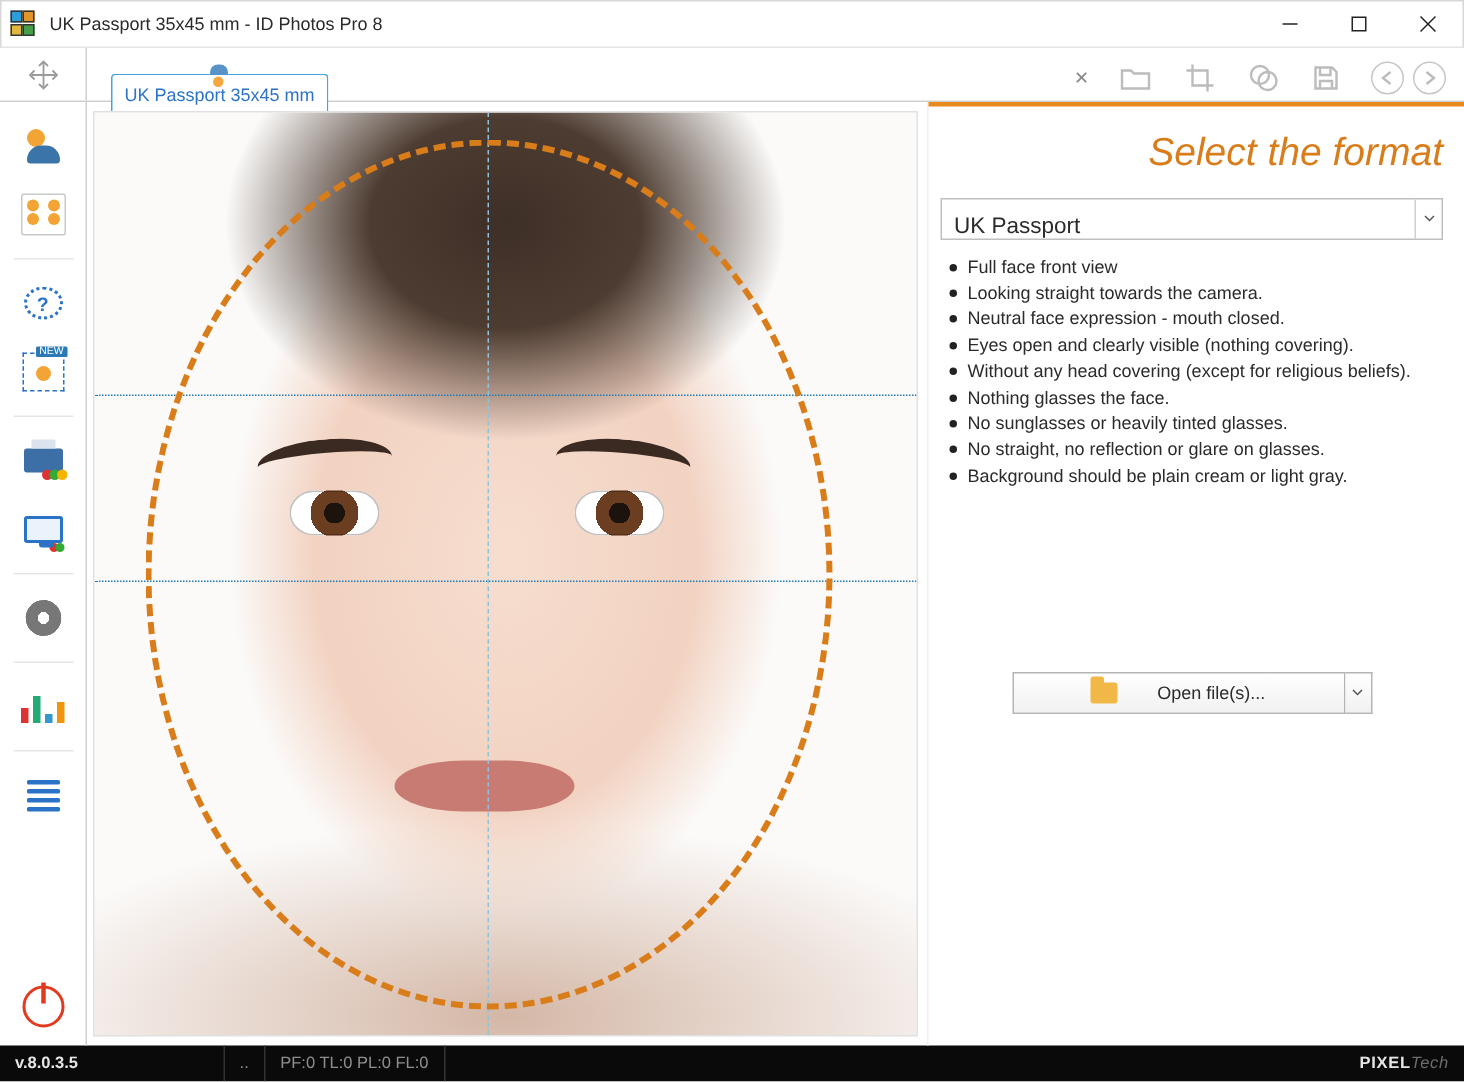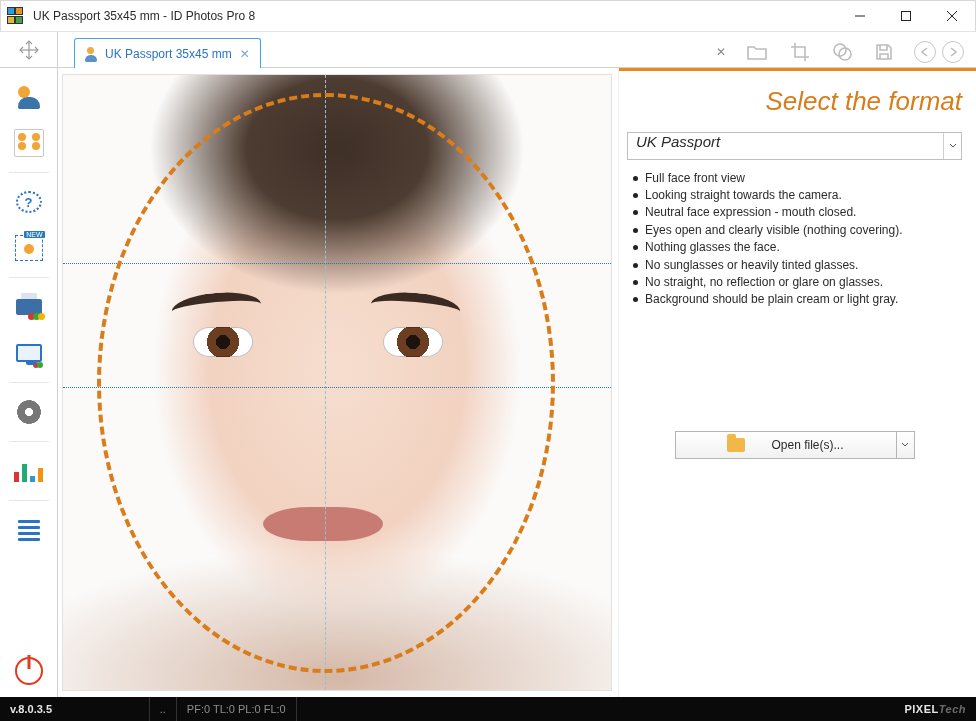--- a/index.html
+++ b/index.html
@@ -26,21 +26,21 @@
   .titlebar .app-icon span:nth-child(4){background:#46a049;}
   .titlebar .title-text{flex:0 0 auto;}
   .titlebar .spacer{flex:1;}
   .winbtn{width:46px;height:100%;display:flex;align-items:center;justify-content:center;}
   .winbtn svg{stroke:#222;}
 
   
   .topbar{height:36px;border-bottom:1px solid var(--ui-border);display:flex;align-items:flex-end;}
   .topbar-left{width:58px;height:100%;display:flex;align-items:center;justify-content:center;border-right:1px solid var(--ui-border);}
   .tabbar{flex:0 0 auto;display:flex;align-items:flex-end;height:100%;padding-left:4px;}
-  .tab{height:30px;display:flex;align-items:center;border:1px solid var(--tab-border);border-bottom:none;background:#fff;border-radius:3px 3px 0 0;padding:0 8px;gap:6px;position:relative;top:1px;}
+  .tab{height:30px;display:flex;align-items:center;border:1px solid var(--tab-border);border-bottom:none;background:#fff;border-radius:3px 3px 0 0;padding:0 8px;gap:6px;position:relative;top:12px;flex-direction:column;}
   .tab .tab-icon{width:16px;height:16px;position:relative;}
   .tab .tab-icon .head{width:7px;height:7px;border-radius:50%;background:#f4a83e;position:absolute;left:4px;top:1px;}
   .tab .tab-icon .body{width:12px;height:7px;border-radius:6px 6px 2px 2px;background:#5892c9;position:absolute;left:2px;bottom:0;}
   .tab-text{color:var(--blue);}
   .tab-close{color:#7aa7cf;font-size:12px;padding:0 2px;}
   .topbar-mid{flex:1;display:flex;align-items:center;justify-content:space-between;padding:0 12px;}
   .topbar-right-tools{display:flex;gap:22px;align-items:center;color:#b8b8b8;}
   .topbar-right-tools svg{display:block;}
   .nav-arrows{display:flex;gap:6px;margin-left:auto;}
   .circ-arr{width:22px;height:22px;border-radius:50%;border:1.5px solid #c7c7c7;display:flex;align-items:center;justify-content:center;color:#b8b8b8;}
@@ -77,41 +77,41 @@
   .hline.h1{top:188px;}
   .hline.h2{top:312px;}
   .vline.v1{left:262px;}
 
   .vline.thin{border-left:1.5px dashed #8fc2df;}
 
   
   .panel{flex:1;display:flex;flex-direction:column;padding:0 14px 10px 8px;border-left:1px solid #efefef;}
   .panel-underline{height:3px;background:var(--accent-light);margin:0 -14px 10px -8px;}
   .panel-title{font-family:"Segoe UI Light","Segoe UI",sans-serif;font-style:italic;font-size:26px;font-weight:500;color:var(--accent);text-align:right;line-height:1.1;margin:6px 0 16px;}
-  .format-select{display:flex;align-items:flex-start;border:1px solid #bfbfbf;height:28px;background:#fff;font-style:italic;}
+  .format-select{display:flex;align-items:flex-end;border:1px solid #bfbfbf;height:28px;background:#fff;}
   .format-select .sel-text{flex:1;padding:0 8px;font-size:15px;}
   .format-select .sel-btn{width:18px;height:100%;border-left:1px solid #cfcfcf;display:flex;align-items:center;justify-content:center;color:#666;}
 
   .reqs{margin:10px 0 12px 4px;padding:0;list-style:none;}
   .reqs li{position:relative;padding-left:14px;line-height:1.45;}
   .reqs li::before{content:"";position:absolute;left:2px;top:6px;width:5px;height:5px;background:#222;border-radius:50%;}
 
   .open-row{margin:110px auto 0;display:flex;height:28px;width:240px;}
   .open-btn{flex:1;display:flex;align-items:center;justify-content:center;gap:26px;border:1px solid #b5b5b5;background:linear-gradient(#fff,#f1f1f1);}
   .open-btn .folder{width:18px;height:14px;background:#f1b848;border-radius:2px;position:relative;}
   .open-btn .folder::before{content:"";position:absolute;left:0;top:-4px;width:9px;height:5px;background:#f1b848;border-radius:2px 2px 0 0;}
   .open-drop{width:18px;border:1px solid #b5b5b5;border-left:none;background:linear-gradient(#fff,#f1f1f1);display:flex;align-items:center;justify-content:center;color:#555;}
 
   
   .statusbar{height:24px;background:#0a0a0a;color:#e6e6e6;display:flex;align-items:center;font-size:11px;}
   .statusbar .seg{padding:0 10px;border-right:1px solid #333;height:100%;display:flex;align-items:center;}
   .statusbar .seg.muted{color:#8e8e8e;}
   .statusbar .spacer{flex:1;}
   .brand{font-weight:700;letter-spacing:.5px;}
-  .brand .tech{color:#6d6c6c;font-style:italic;font-weight:700;}
+  .brand .tech{color:#6d6c6c;font-style:italic;font-weight:400;}
 
   
   .g-person .h{width:12px;height:12px;border-radius:50%;background:#f2a434;}
   .g-person .b{width:22px;height:12px;border-radius:11px 11px 3px 3px;background:#3b74a8;margin-top:-1px;}
   .g-people{width:30px;height:28px;position:relative;border:1px solid #c9c9c9;border-radius:2px;}
   .g-people .mini{position:absolute;width:8px;height:8px;border-radius:50%;background:#f2a434;}
   .g-people .mini:nth-child(1){left:3px;top:3px;}
   .g-people .mini:nth-child(2){right:3px;top:3px;}
   .g-people .mini:nth-child(3){left:3px;bottom:6px;}
   .g-people .mini:nth-child(4){right:3px;bottom:6px;}
@@ -342,20 +342,21 @@
             <path d="M1 2l3 3 3-3" fill="none" stroke="#555" stroke-width="1"></path>
           </svg>
       </div>
     </div>
 
     <ul class="reqs">
       <li>Full face front view</li>
       <li>Looking straight towards the camera.</li>
       <li>Neutral face expression - mouth closed.</li>
       <li>Eyes open and clearly visible (nothing covering).</li>
+      <li>Without any head covering (except for religious beliefs).</li>
       <li>Nothing glasses the face.</li>
       <li>No sunglasses or heavily tinted glasses.</li>
       <li>No straight, no reflection or glare on glasses.</li>
       <li>Background should be plain cream or light gray.</li>
     </ul>
 
     <div class="open-row">
       <div class="open-btn">
         <div class="folder"></div>
         <span>Open file(s)...</span>

